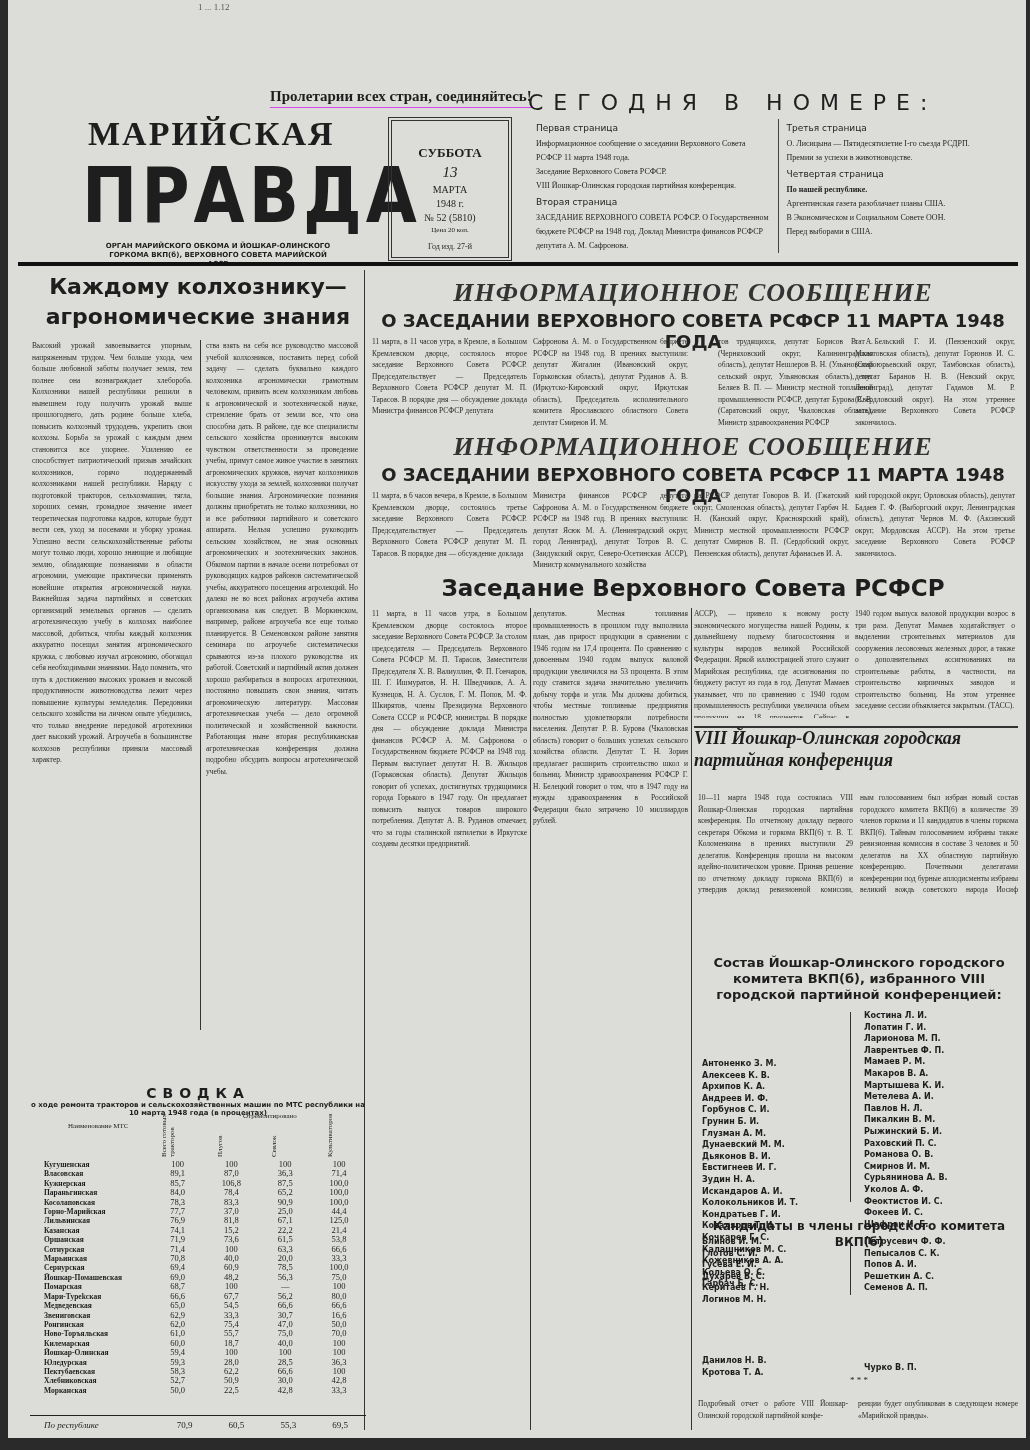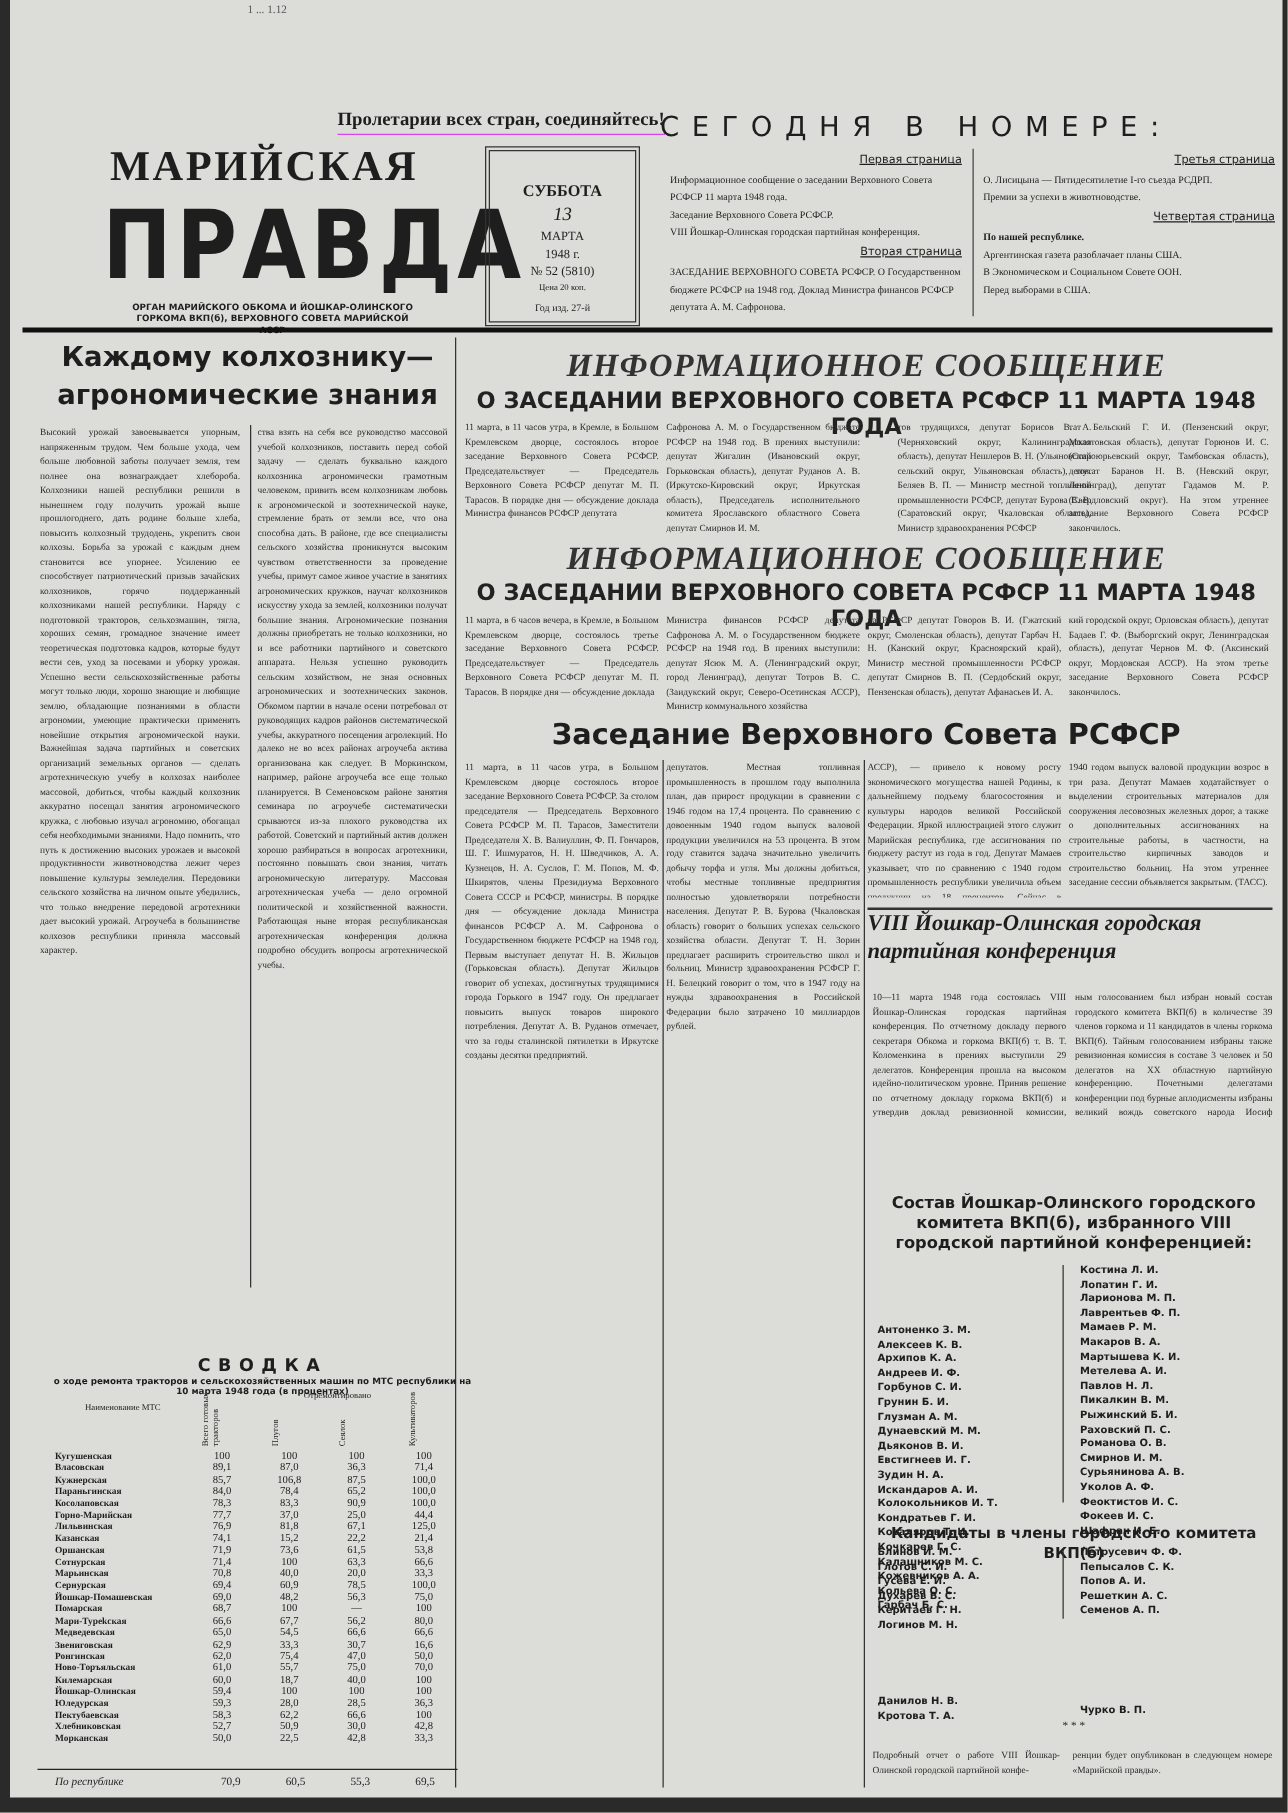--- a/index.html
+++ b/index.html
@@ -12,32 +12,32 @@
   .organ{position:absolute;left:90px;top:242px;width:240px;font-family:"DejaVu Sans",sans-serif;font-size:7px;font-weight:bold;text-align:center;line-height:9px;}
   .datebox{position:absolute;left:383px;top:120px;width:116px;height:136px;border:1px solid #333;outline:1px solid #333;outline-offset:2px;text-align:center;font-size:10px;}
   .datebox div{margin:3px 0;}
   .datebox .day{font-size:13px;font-weight:bold;margin-top:24px;}
   .datebox .num{font-style:italic;font-size:15px;}
   .today{position:absolute;left:520px;top:90px;width:500px;}
   .today h2{margin:0;font-family:"DejaVu Sans",sans-serif;font-weight:normal;font-size:22px;letter-spacing:10px;}
   .tcols{display:flex;margin-top:4px;}
   .tcol{width:240px;font-size:8px;line-height:14px;padding:0 8px;}
   .tcol.left{border-right:1px solid #444;}
-  .sec{text-align:right;font-family:"DejaVu Sans",sans-serif;font-size:9px;text-decoration:underline;margin:2px 0;}
+  .sec{text-align:left;font-family:"DejaVu Sans",sans-serif;font-size:9px;margin:2px 0;}
   .rule-thick{position:absolute;left:10px;top:262px;width:1000px;height:4px;background:#111;}
   .lefthead{position:absolute;left:30px;top:272px;width:320px;text-align:center;font-family:"DejaVu Sans",sans-serif;font-weight:bold;font-size:22px;line-height:30px;}
   .col{position:absolute;font-size:7.5px;line-height:11.5px;text-align:justify;color:#2a2a2a;overflow:hidden;}
   .vr{position:absolute;width:1px;background:#333;}
   .info-t{position:absolute;left:360px;text-align:center;width:650px;font-style:italic;font-weight:bold;font-size:26px;letter-spacing:1px;color:#333;}
   .info-s{position:absolute;left:360px;text-align:center;width:650px;font-family:"DejaVu Sans",sans-serif;font-weight:bold;font-size:18px;color:#222;}
   .zas{position:absolute;left:360px;top:575px;width:650px;text-align:center;font-family:"DejaVu Sans",sans-serif;font-weight:bold;font-size:23px;}
   .conf{position:absolute;left:686px;top:727px;width:330px;text-align:left;font-style:italic;font-weight:bold;font-size:18px;line-height:22px;}
   .sost{position:absolute;left:686px;text-align:center;width:330px;font-family:"DejaVu Sans",sans-serif;font-weight:bold;font-size:13px;line-height:16px;}
   .names{position:absolute;font-family:"DejaVu Sans",sans-serif;font-size:8px;font-weight:bold;line-height:11.6px;}
-  .svodka{position:absolute;left:22px;top:1085px;width:336px;text-align:center;margin-left:12px;}
+  .svodka{position:absolute;left:22px;top:1085px;width:336px;text-align:center;}
   .svodka h3{margin:0;font-family:"DejaVu Sans",sans-serif;font-size:14px;letter-spacing:6px;}
   .svodka .sub{font-family:"DejaVu Sans",sans-serif;font-size:7px;font-weight:bold;}
   table.sv{position:absolute;left:22px;top:1160px;width:336px;border-collapse:collapse;font-size:8.5px;}
   table.sv td{padding:0;height:9.4px;line-height:9.4px;}
   table.sv td.n{font-weight:bold;font-size:7.5px;padding-left:14px;width:110px;}
   table.sv td.v{text-align:center;width:56px;}
   .svh{position:absolute;font-size:7px;writing-mode:vertical-rl;transform:rotate(180deg);}
   .totrow{position:absolute;left:22px;top:1415px;width:336px;border-top:1px solid #222;display:flex;font-size:9px;padding-top:4px;}
   .totrow span{display:block;text-align:center;width:56px;}
   .stars{position:absolute;left:842px;top:1375px;font-size:9px;}

